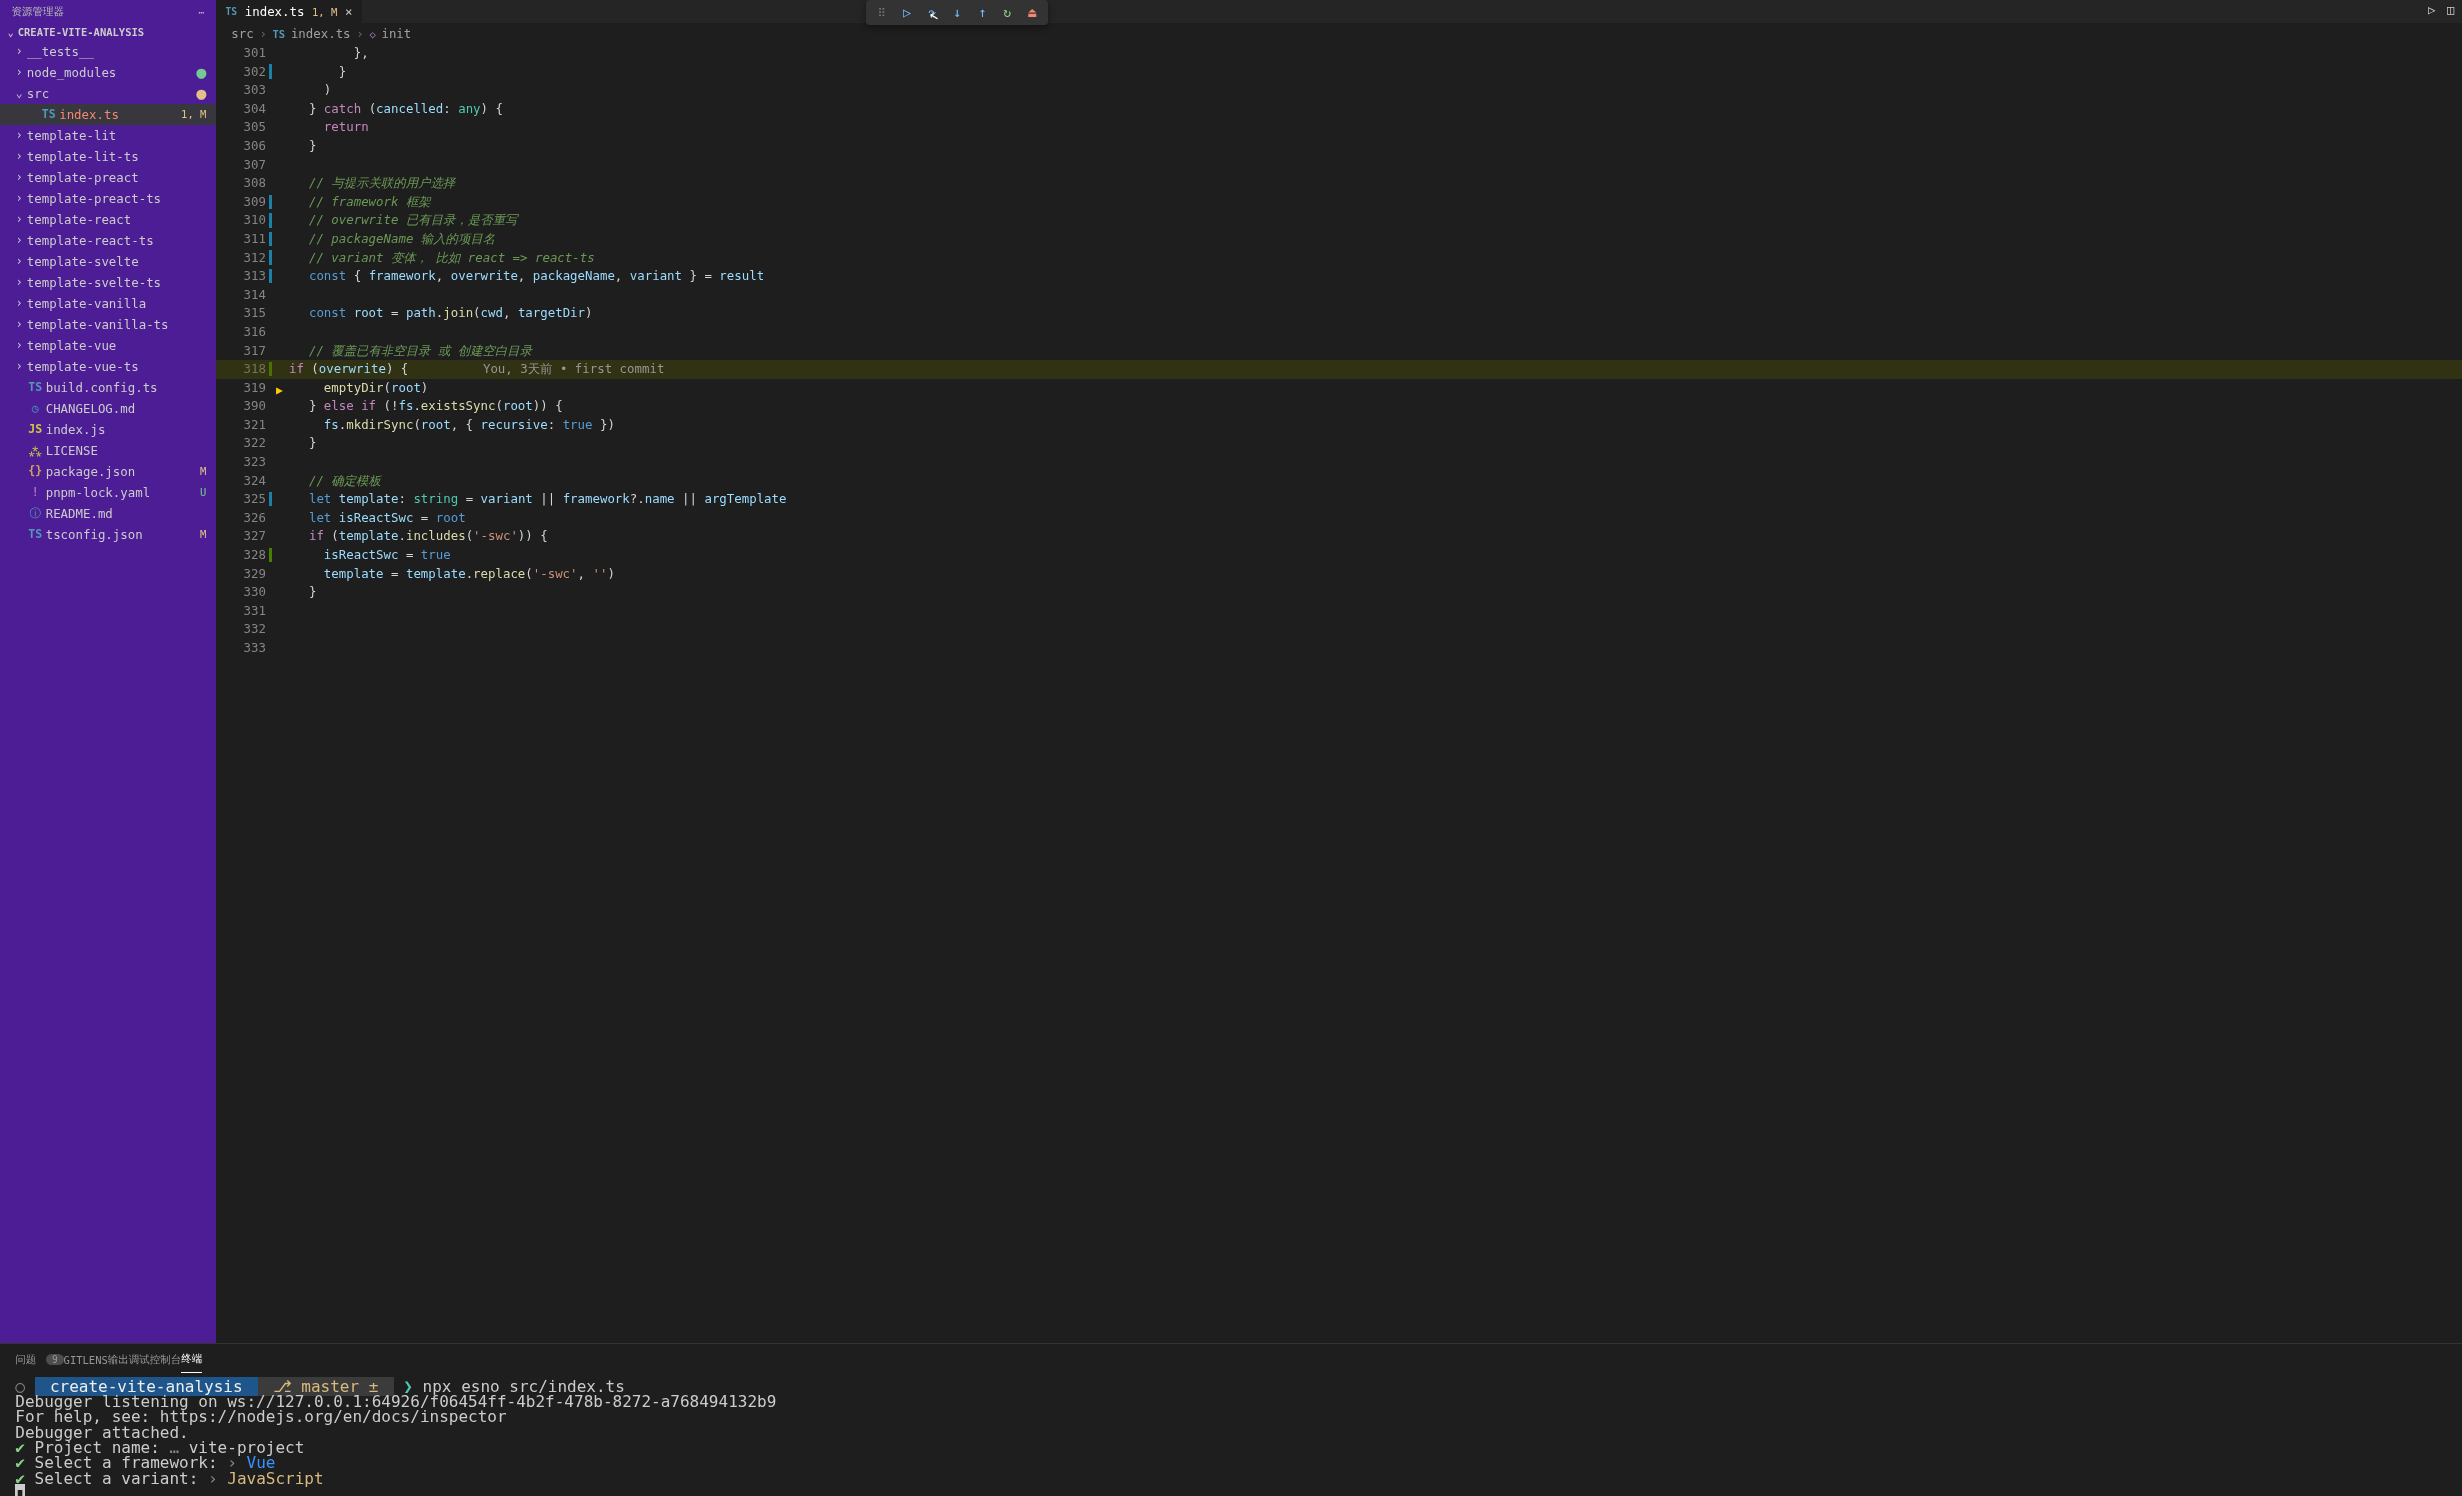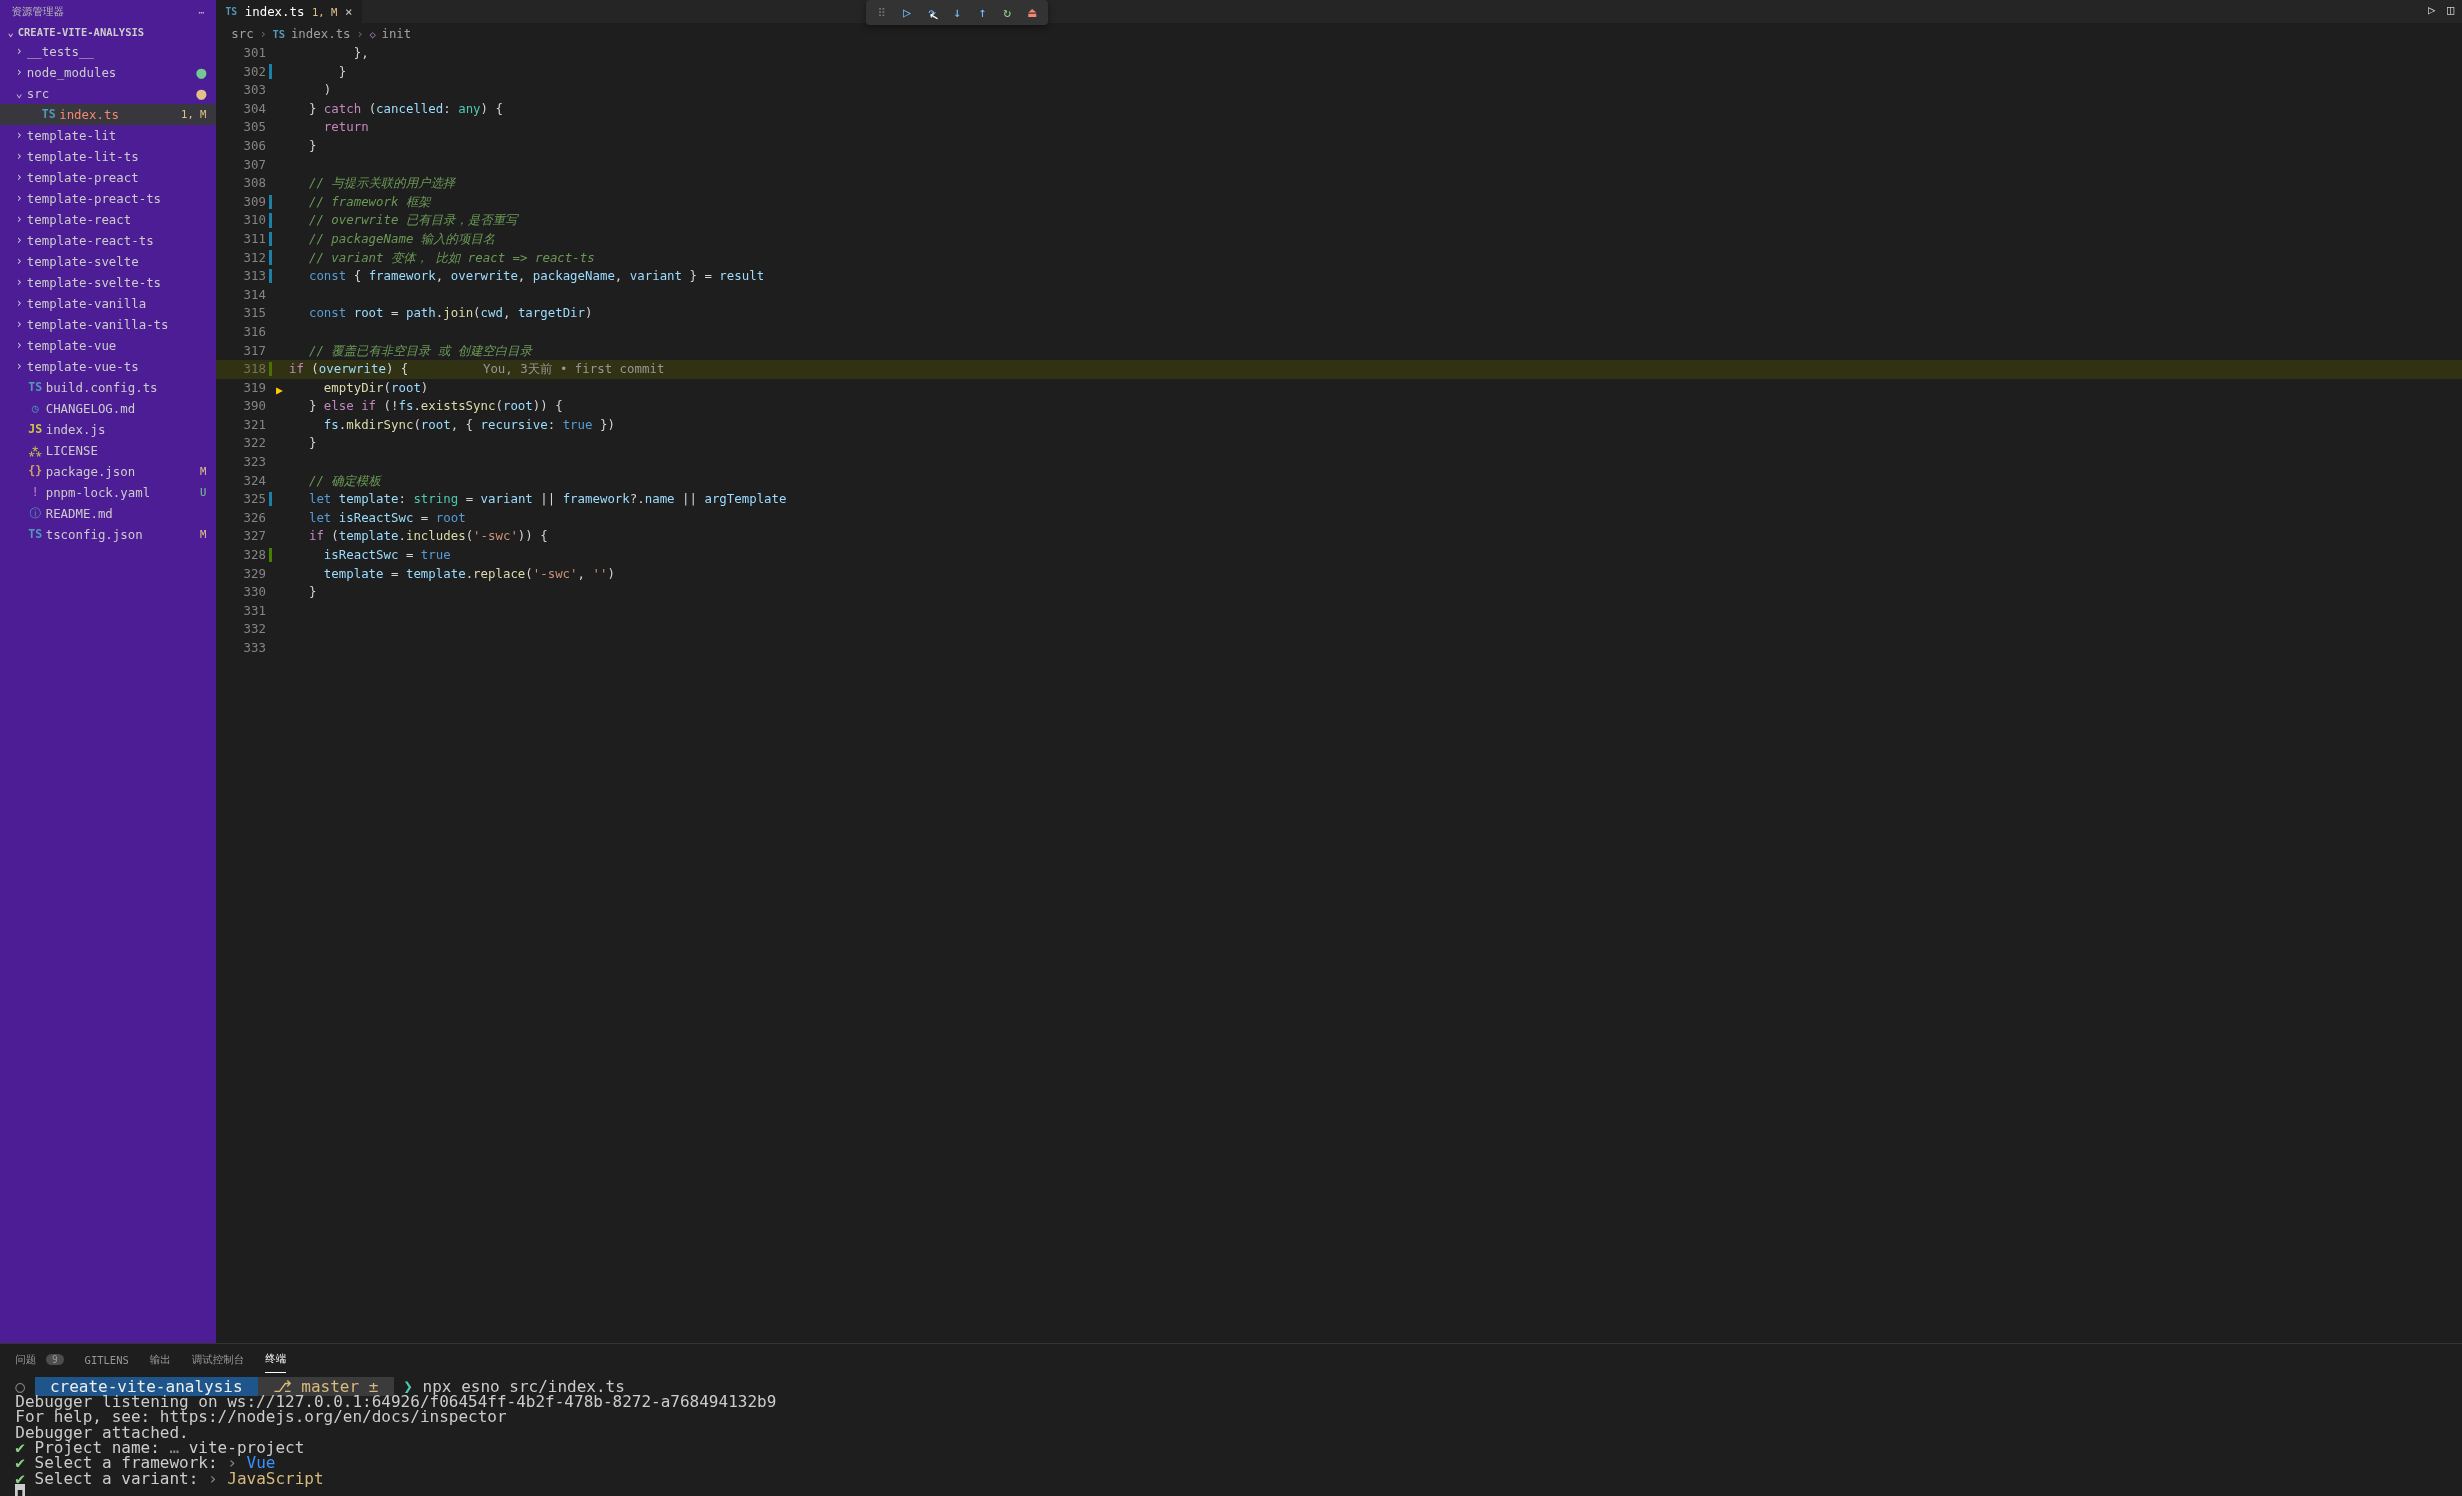--- a/index.html
+++ b/index.html
@@ -172,21 +172,20 @@
   height: 153px;
   background: #1e1e1e;
   border-top: 1px solid #333;
   display: flex;
   flex-direction: column;
 }
 .panel-tabs {
   height: 31px;
   display: flex;
   align-items: center;
-  gap: 21px;
   padding: 0 15.3px;
   font-size: 10.5px;
   color: #969696;
 }
 .panel-tabs .ptab { cursor:pointer; padding: 5.7px 0; }
 .panel-tabs .ptab.active { color:#ffffff; border-bottom:1px solid #ffffff; }
 .panel-tabs .badge { background:#4d4d4d; border-radius:7.6px; padding:0 5.7px; margin-left:3.8px; font-size:9.6px; }
 .terminal {
   flex:1;
   padding: 3.8px 15.3px;

